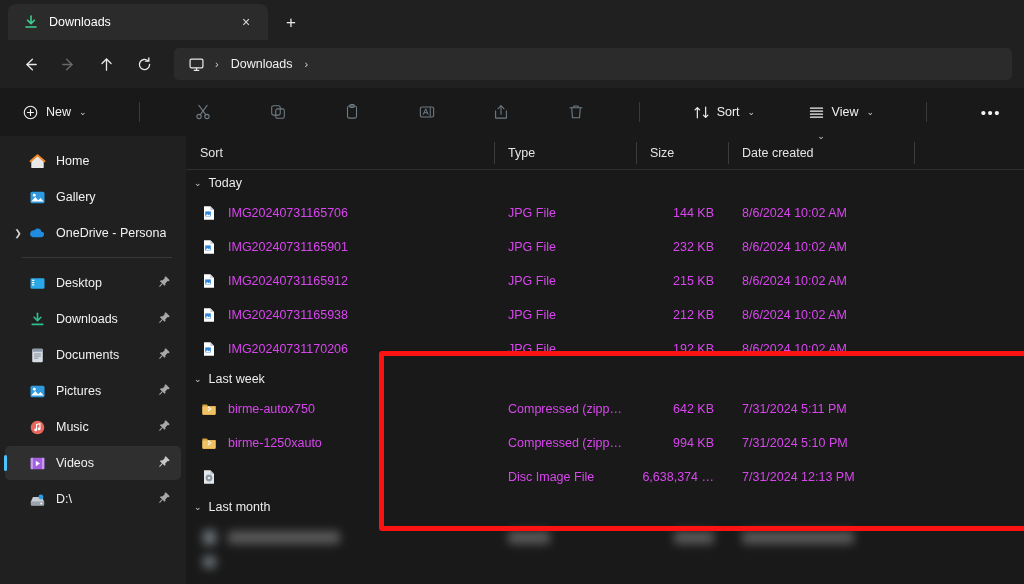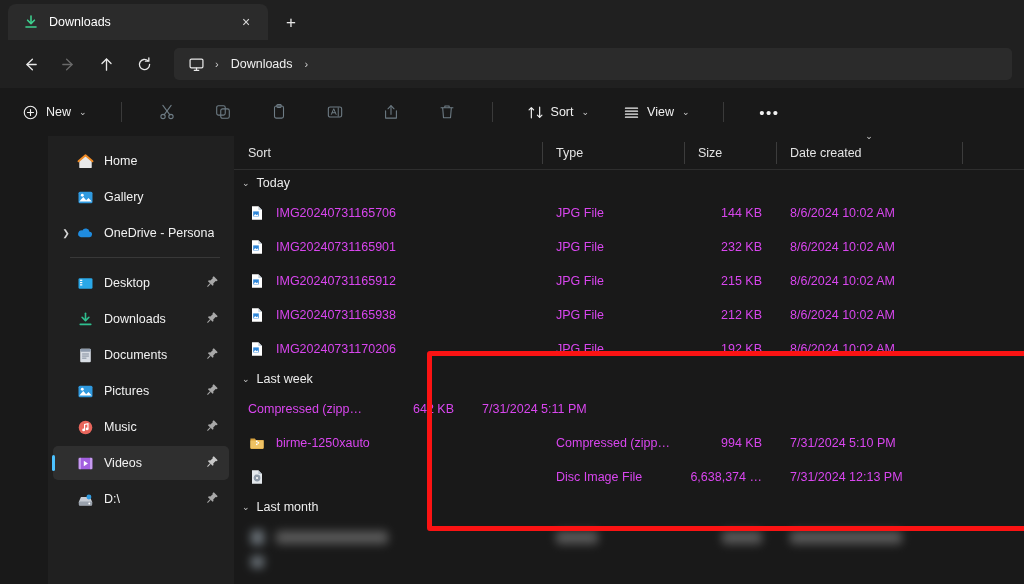--- a/index.html
+++ b/index.html
@@ -55,40 +55,40 @@
   .crumb {
     font-size: 12.5px; color: #f0f0f0; padding: 3px 6px; border-radius: 4px;
     white-space: nowrap;
   }
   .crumb-sep { color: #cfcfcf; font-size: 11px; padding: 0 2px; }
   .mon-icon { display: flex; align-items: center; padding: 0 4px; }
 
   
   .cmdbar {
     height: 48px; background: #191919;
-    display: flex; align-items: center; padding: 0 14px; gap: 18px;
+    display: flex; align-items: center; padding: 0 14px; gap: 18px; justify-content: space-between;
   }
   .cmdbtn {
     height: 32px; border-radius: 5px; padding: 0 8px;
     display: flex; align-items: center; gap: 7px;
     color: #f0f0f0; font-size: 12.5px; white-space: nowrap;
   }
   .cmdbtn.icon-only { width: 38px; padding: 0; justify-content: center; }
   .cmdbtn.dim { color: #6e7c85; }
   .cmdbtn .chev { font-size: 9px; color: #cfcfcf; margin-left: 1px; }
   .cmd-sep { width: 1px; height: 20px; background: #3a3a3a; margin: 0 8px; }
   .dots { letter-spacing: 1.5px; font-size: 15px; line-height: 1; color: #f0f0f0; }
 
   
   .body { display: flex; height: calc(584px - 40px - 48px - 48px); }
 
   
   .sidebar {
     width: 186px; background: #202020; padding-top: 8px;
-    overflow: hidden; flex-shrink: 0; position: relative; margin-left: 48px;
+    overflow: hidden; flex-shrink: 0; position: relative;
   }
   .nav-item {
     height: 34px; margin: 0 5px 2px 5px; border-radius: 5px;
     display: flex; align-items: center; padding-left: 4px;
     position: relative;
   }
   .nav-item.selected { background: #2f2f2f; }
   .nav-item.selected::before {
     content: ""; position: absolute; left: -1px; top: 9px;
     width: 3px; height: 16px; background: #4cc2ff; border-radius: 2px;
@@ -563,36 +563,48 @@
         <div class="cell size">192 KB</div>
         <div class="cell date">8/6/2024 10:02 AM</div>
       </div>
 
       <div class="group">
         <span class="gchev">⌄</span>
         <span>Last week</span>
       </div>
 
       <div class="row">
-        <div class="cell type">Compressed (zipp…</div>
-        <div class="cell size">642 KB</div>
-        <div class="cell date">7/31/2024 5:11 PM</div>
-      </div>
-
-      <div class="row">
         <div class="cell name">
           <span class="fi">
             <svg width="16" height="16" viewBox="0 0 16 16">
                 <path d="M1.4 3.6h4.4l1.2 1.4H14.6v8.2a.8.8 0 0 1-.8.8H2.2a.8.8 0 0 1-.8-.8z" fill="#d8a23e"></path>
                 <path d="M1.4 5.6h13.2v7a.8.8 0 0 1-.8.8H2.2a.8.8 0 0 1-.8-.8z" fill="#efc264"></path>
                 <rect x="7" y="5.6" width="1.5" height="1.5" fill="#ffffff"></rect>
                 <rect x="8.5" y="7.1" width="1.5" height="1.5" fill="#ffffff"></rect>
                 <rect x="7" y="8.6" width="1.5" height="1.5" fill="#ffffff"></rect>
               </svg>
           </span>
+          <span class="nm">birme-autox750</span>
+        </div>
+        <div class="cell type">Compressed (zipp…</div>
+        <div class="cell size">642 KB</div>
+        <div class="cell date">7/31/2024 5:11 PM</div>
+      </div>
+
+      <div class="row">
+        <div class="cell name">
+          <span class="fi">
+            <svg width="16" height="16" viewBox="0 0 16 16">
+                <path d="M1.4 3.6h4.4l1.2 1.4H14.6v8.2a.8.8 0 0 1-.8.8H2.2a.8.8 0 0 1-.8-.8z" fill="#d8a23e"></path>
+                <path d="M1.4 5.6h13.2v7a.8.8 0 0 1-.8.8H2.2a.8.8 0 0 1-.8-.8z" fill="#efc264"></path>
+                <rect x="7" y="5.6" width="1.5" height="1.5" fill="#ffffff"></rect>
+                <rect x="8.5" y="7.1" width="1.5" height="1.5" fill="#ffffff"></rect>
+                <rect x="7" y="8.6" width="1.5" height="1.5" fill="#ffffff"></rect>
+              </svg>
+          </span>
           <span class="nm">birme-1250xauto</span>
         </div>
         <div class="cell type">Compressed (zipp…</div>
         <div class="cell size">994 KB</div>
         <div class="cell date">7/31/2024 5:10 PM</div>
       </div>
 
       <div class="row">
         <div class="cell name">
           <span class="fi">

